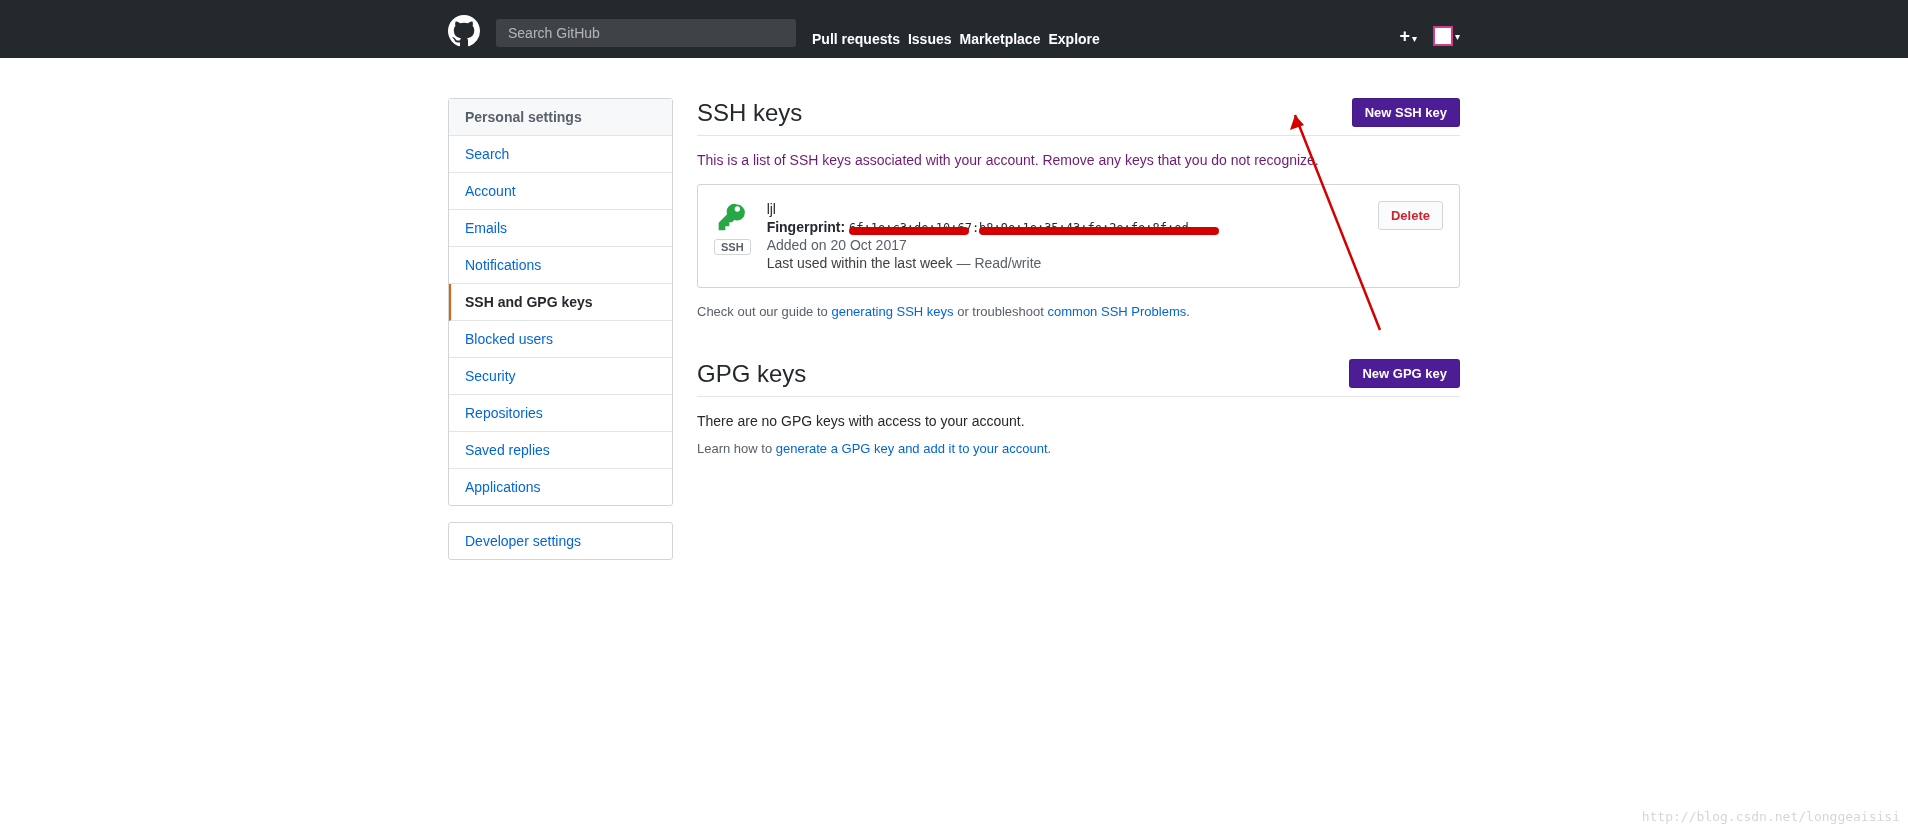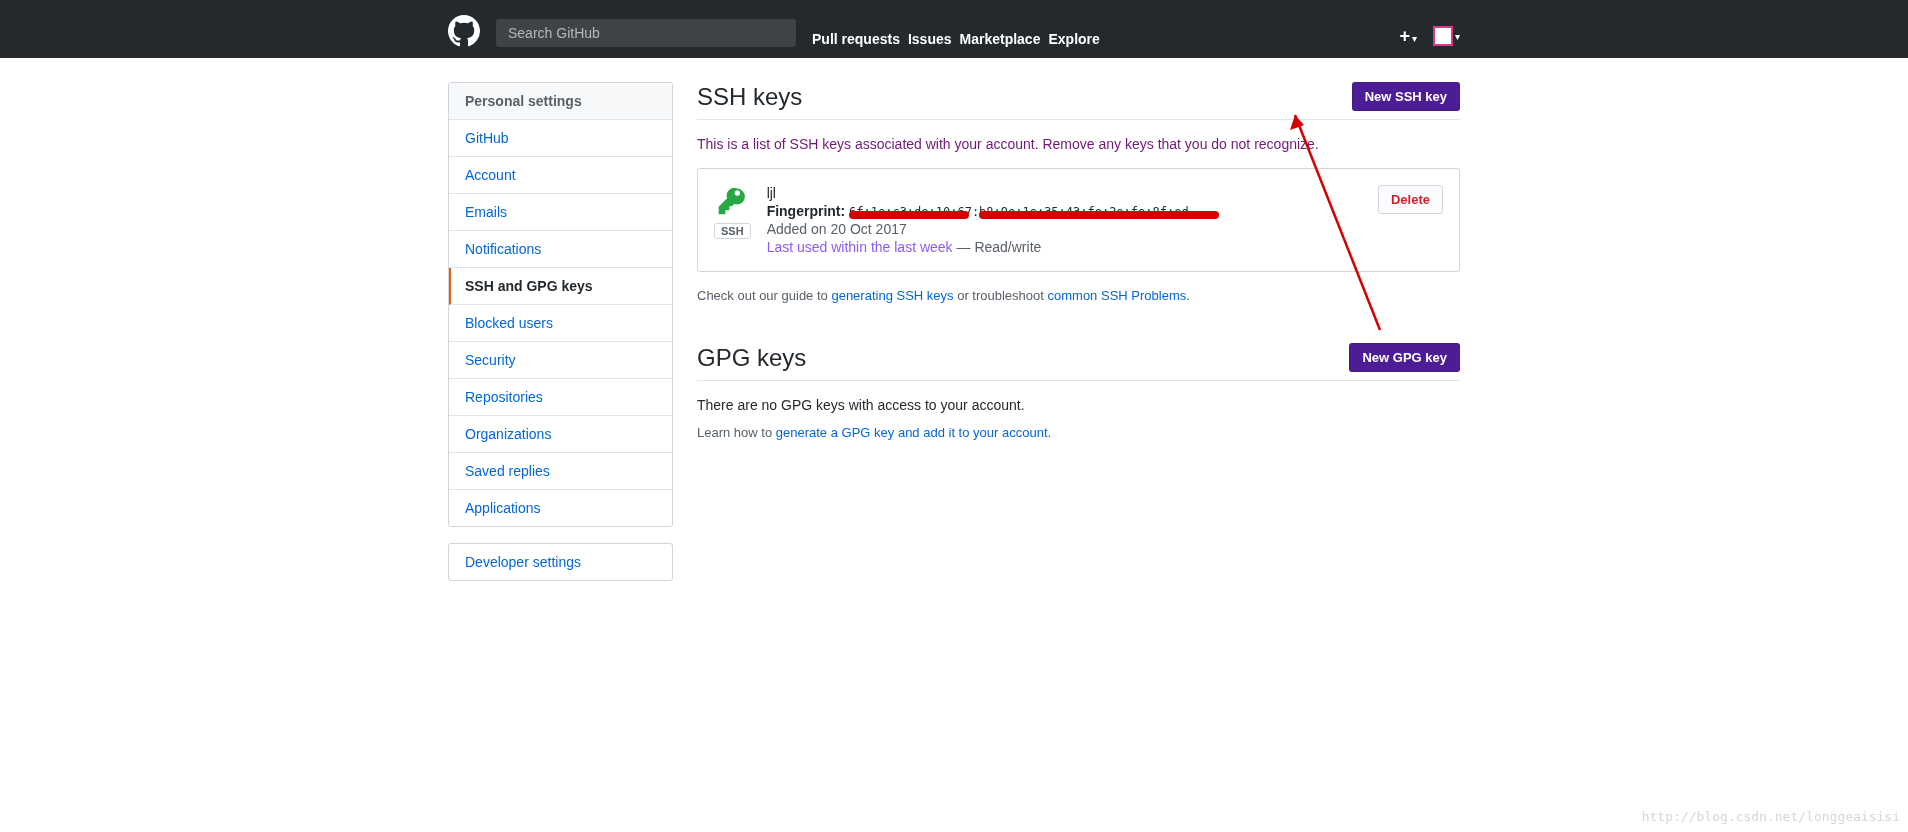--- a/index.html
+++ b/index.html
@@ -12,21 +12,21 @@
     .logo { width: 32px; height: 32px; color: #fff; margin-right: 16px; }
     .search-box { background: rgba(255,255,255,0.125); border: none; border-radius: 3px; padding: 6px 12px; width: 300px; color: #fff; font-size: 14px; margin-right: 16px; }
     .search-box::placeholder { color: rgba(255,255,255,0.6); }
     .nav-links { display: flex; gap: 8px; }
     .nav-links a { color: #fff; text-decoration: none; font-weight: 600; font-size: 14px; }
     .header-right { margin-left: auto; display: flex; align-items: center; gap: 16px; color: #fff; }
     .plus-icon { font-size: 18px; font-weight: bold; }
     .caret { font-size: 10px; margin-left: 2px; }
     .avatar { width: 20px; height: 20px; background: #fff; border: 2px solid #d73a8a; display: inline-block; vertical-align: middle; }
     
-    .container { width: 1012px; margin: 0 auto; display: flex; padding-top: 24px; }
+    .container { width: 1012px; margin: 16px auto; display: flex; padding-top: 24px; }
     
     .sidebar { width: 225px; margin-right: 24px; }
     .menu { border: 1px solid #d1d5da; border-radius: 3px; margin-bottom: 16px; background: #fff; }
     .menu-heading { padding: 10px 16px; font-size: 14px; font-weight: 600; color: #586069; background: #f6f8fa; border-bottom: 1px solid #e1e4e8; }
     .menu-item { display: block; padding: 10px 16px; color: #0366d6; text-decoration: none; border-bottom: 1px solid #e1e4e8; font-size: 14px; }
     .menu-item:last-child { border-bottom: none; }
     .menu-item.selected { font-weight: 600; color: #24292e; border-left: 2px solid #e36209; padding-left: 14px; cursor: default; }
     
     .main { flex: 1; }
     .subhead { display: flex; align-items: center; border-bottom: 1px solid #e1e4e8; padding-bottom: 8px; margin-bottom: 16px; }
@@ -37,21 +37,21 @@
     .key-box { border: 1px solid #d1d5da; border-radius: 3px; padding: 16px; display: flex; margin-bottom: 16px; }
     .key-icon-col { display: flex; flex-direction: column; align-items: center; margin-right: 16px; }
     .key-svg { width: 32px; height: 32px; fill: #28a745; }
     .ssh-badge { margin-top: 6px; border: 1px solid #d1d5da; border-radius: 3px; padding: 1px 6px; font-size: 11px; color: #586069; font-weight: 600; }
     .key-details { flex: 1; }
     .key-title { font-size: 14px; margin-bottom: 2px; }
     .key-fp { font-size: 14px; margin-bottom: 2px; }
     .key-fp strong { font-weight: 600; }
     .fp-val { font-family: SFMono-Regular, Consolas, monospace; font-size: 12px; position: relative; }
     .key-added { color: #586069; margin-bottom: 2px; font-size: 14px; }
-    .key-used { color: #8b5cf6; font-size: 14px; }
+    .key-used { color: #404040; font-size: 14px; }
     .rw { color: #586069; }
     .btn-danger { background: #fafbfc; color: #cb2431; border: 1px solid #d1d5da; border-radius: 3px; padding: 6px 12px; font-size: 13px; font-weight: 600; cursor: pointer; }
     
     .guide-text { color: #586069; font-size: 13px; margin-bottom: 40px; }
     .guide-text a { color: #0366d6; text-decoration: none; }
     
     .gpg-empty { font-size: 14px; margin-bottom: 12px; }
     
     .redaction { position: absolute; height: 8px; background: #d40000; border-radius: 4px; top: 6px; }
     .red1 { left: 0px; width: 120px; }
@@ -81,29 +81,28 @@
       <span><span class="plus-icon">+</span><span class="caret">▾</span></span>
       <span><span class="avatar"></span><span class="caret">▾</span></span>
     </div>
   </div>
 </div>
 
 <div class="container">
   <div class="sidebar">
     <nav class="menu">
       <div class="menu-heading">Personal settings</div>
-      <a class="menu-item">GitHub</a>
+      <a class="menu-item">Search</a>
       <a class="menu-item">Account</a>
       <a class="menu-item">Emails</a>
       <a class="menu-item">Notifications</a>
       <a class="menu-item selected">SSH and GPG keys</a>
       <a class="menu-item">Blocked users</a>
       <a class="menu-item">Security</a>
       <a class="menu-item">Repositories</a>
-      <a class="menu-item">Organizations</a>
       <a class="menu-item">Saved replies</a>
       <a class="menu-item">Applications</a>
     </nav>
     <nav class="menu">
       <a class="menu-item">Developer settings</a>
     </nav>
   </div>
 
   <div class="main">
     <div class="subhead">

